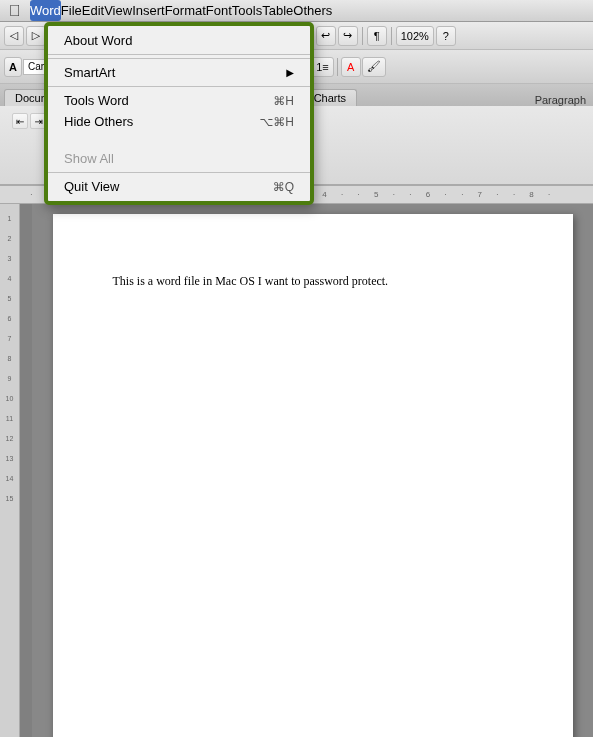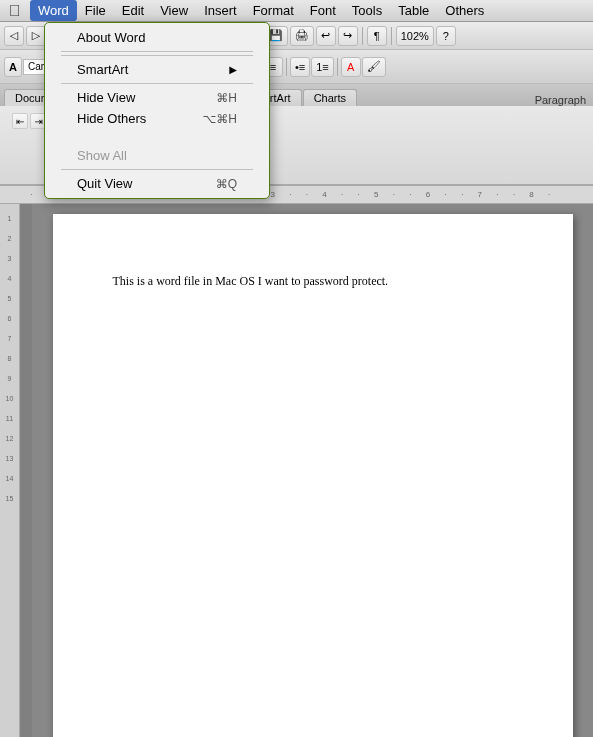--- a/index.html
+++ b/index.html
@@ -25,46 +25,46 @@
       z-index: 100;
     }
     .menubar-apple {
       width: 30px;
       text-align: center;
       font-size: 16px;
       color: #333;
       cursor: pointer;
     }
     .menubar-item {
-      padding: 2px 8px;
+      padding: 2px 0;
       font-size: 13px;
       color: #000;
       cursor: pointer;
       border-radius: 3px;
       height: 100%;
       display: flex;
       align-items: center;
     }
     .menubar-item.active {
       background: #3d6cc0;
       color: #fff;
     }
 
     
     .dropdown-menu {
       position: absolute;
       top: 22px;
       left: 44px;
-      width: 226px;
+      width: 270px;
       background: #f0f0f0;
-      border: 1px solid #4d7c0f;
+      border: 4px solid #4d7c0f;
       border-radius: 5px;
       box-shadow: 2px 4px 12px rgba(0,0,0,0.35);
       z-index: 200;
-      padding: 4px 16px;
+      padding: 4px 0;
     }
     .menu-item {
       display: flex;
       align-items: center;
       padding: 3px 16px;
       cursor: pointer;
       font-size: 13px;
       color: #000;
       position: relative;
     }
@@ -318,21 +318,21 @@
 
   <div class="menu-separator"></div>
 
   <div class="menu-item">
     <span class="menu-item-label">SmartArt</span>
     <span class="menu-item-arrow">▶</span>
   </div>
   <div class="menu-separator"></div>
 
   <div class="menu-item">
-    <span class="menu-item-label">Hide View</span>
+    <span class="menu-item-label">Tools Word</span>
     <span class="menu-item-shortcut">⌘H</span>
   </div>
 
   <div class="menu-item">
     <span class="menu-item-label">Hide Others</span>
     <span class="menu-item-shortcut">⌥⌘H</span>
   </div>
 
   <div class="menu-item disabled">
     <span class="menu-item-label">Show All</span>

